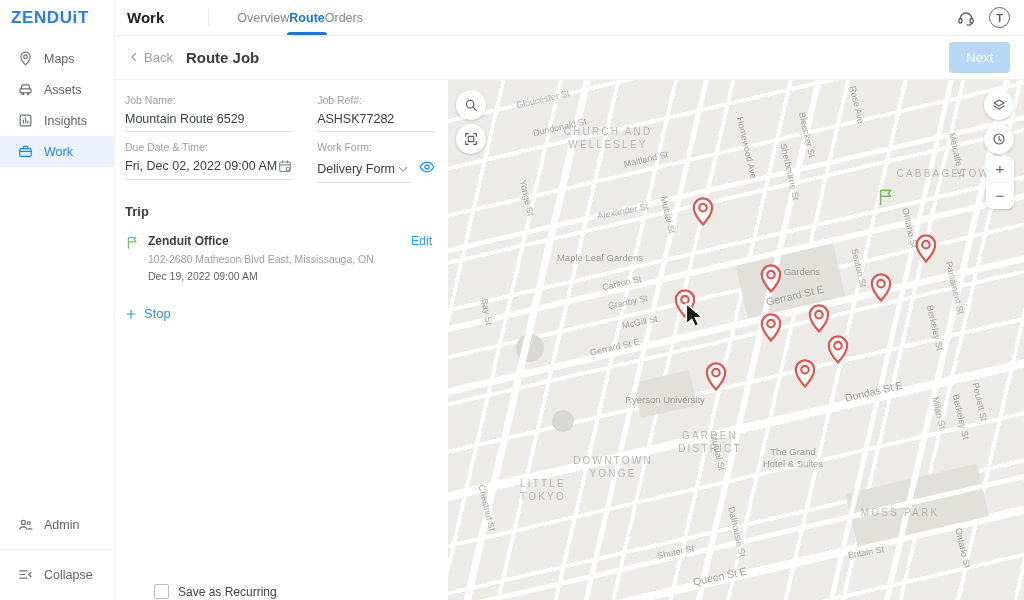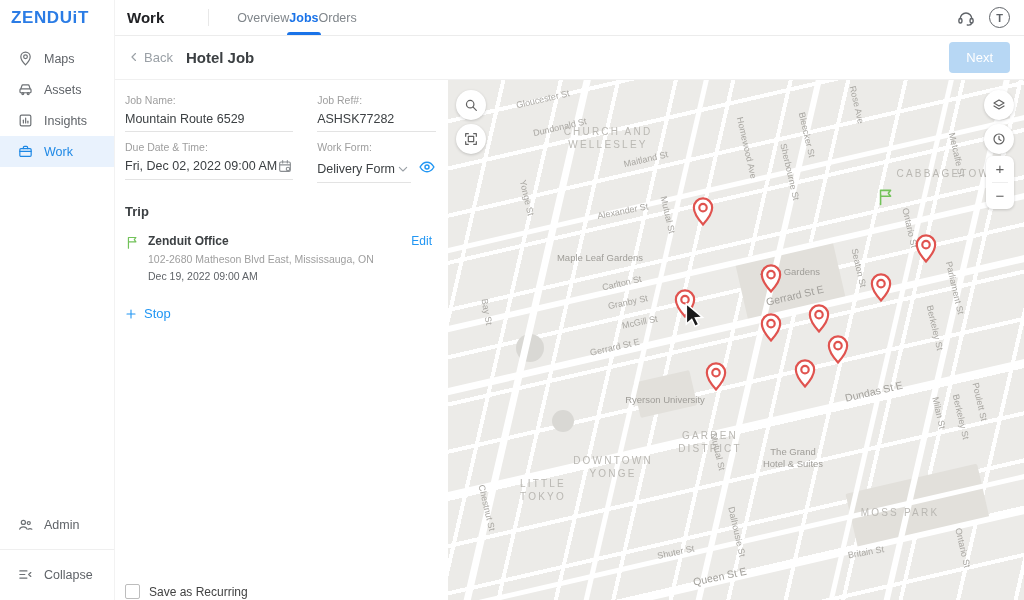--- a/index.html
+++ b/index.html
@@ -60,21 +60,21 @@
   .trip-heading { font-size:13px; font-weight:bold; color:#3c4043; margin:21px 0 15px; }
   .trip-stop { display:flex; align-items:flex-start; }
   .trip-flag svg { width:15px; height:15px; margin-top:1px; }
   .trip-body { margin-left:8px; flex:1; }
   .stop-name { font-size:12px; font-weight:bold; color:#3c4043; }
   .stop-address { font-size:10.5px; color:#9e9e9e; margin-top:5px; }
   .stop-datetime { font-size:10.5px; color:#5f6368; margin-top:5px; }
   .edit-link { color:#2196f3; font-size:12px; cursor:pointer; background:none; border:none; padding:0; }
   .add-stop { display:flex; align-items:center; gap:7px; color:#2196f3; font-size:13px; margin-top:24px; cursor:pointer; background:none; border:none; padding:0; }
   .add-stop svg { width:12px; height:12px; stroke:#2196f3; stroke-width:2.2; stroke-linecap:round; }
-  .recurring-row { margin-top:auto; display:flex; align-items:center; gap:9px; }
+  .recurring-row { margin-top:auto; display:flex; align-items:center; gap:9px;margin-left:29px; }
   .checkbox { width:15px; height:15px; border:1.5px solid #bdbdbd; border-radius:2px; background:#fff; cursor:pointer; }
   .recurring-label { font-size:12px; color:#424242; }
 
   
   .map-panel { flex:1; position:relative; overflow:hidden; background-color:#ecebe8;
     background-image:
       repeating-linear-gradient(103deg, transparent 0, transparent 52px, #ffffff 52px, #ffffff 56px),
       repeating-linear-gradient(347deg, transparent 0, transparent 42px, #ffffff 42px, #ffffff 46px);
   }
   .park { position:absolute; background:#e2e0db; transform:rotate(-13deg); border-radius:2px; z-index:0; }
@@ -103,21 +103,21 @@
 
   <div class="logo-cell">
     <span class="logo">ZENDUiT</span>
   </div>
 
   <header class="topbar">
     <span class="section-title">Work</span>
     <span class="topbar-divider"></span>
     <nav class="tabs">
       <span class="tab">Overview</span>
-      <span class="tab active">Jobs</span>
+      <span class="tab active">Route</span>
       <span class="tab">Orders</span>
     </nav>
     <div class="topbar-right">
       <button class="icon-btn">
         <svg width="20" height="20" viewBox="0 0 24 24" fill="none" stroke="#5f6368" stroke-width="1.7" stroke-linecap="round" stroke-linejoin="round">
           <path d="M5 13 a7 7 0 0 1 14 0"></path>
           <rect x="3.5" y="12.5" width="3.6" height="5.5" rx="1.8"></rect>
           <rect x="16.9" y="12.5" width="3.6" height="5.5" rx="1.8"></rect>
           <path d="M19 18 a4.5 3.2 0 0 1 -5.5 2.4"></path>
         </svg>
@@ -183,21 +183,21 @@
   </aside>
 
   <main class="main">
     <div class="toolbar">
       <button class="back-btn">
         <svg viewBox="0 0 24 24">
             <path d="M14.5 6 L8.5 12 L14.5 18"></path>
           </svg>
         <span>Back</span>
       </button>
-      <span class="page-title">Hotel Job</span>
+      <span class="page-title">Route Job</span>
       <button class="next-btn">Next</button>
     </div>
 
     <div class="workspace">
 
       <section class="form-panel">
         <div class="fields">
           <div>
             <div class="field-label">Job Name:</div>
             <div class="field-line">

